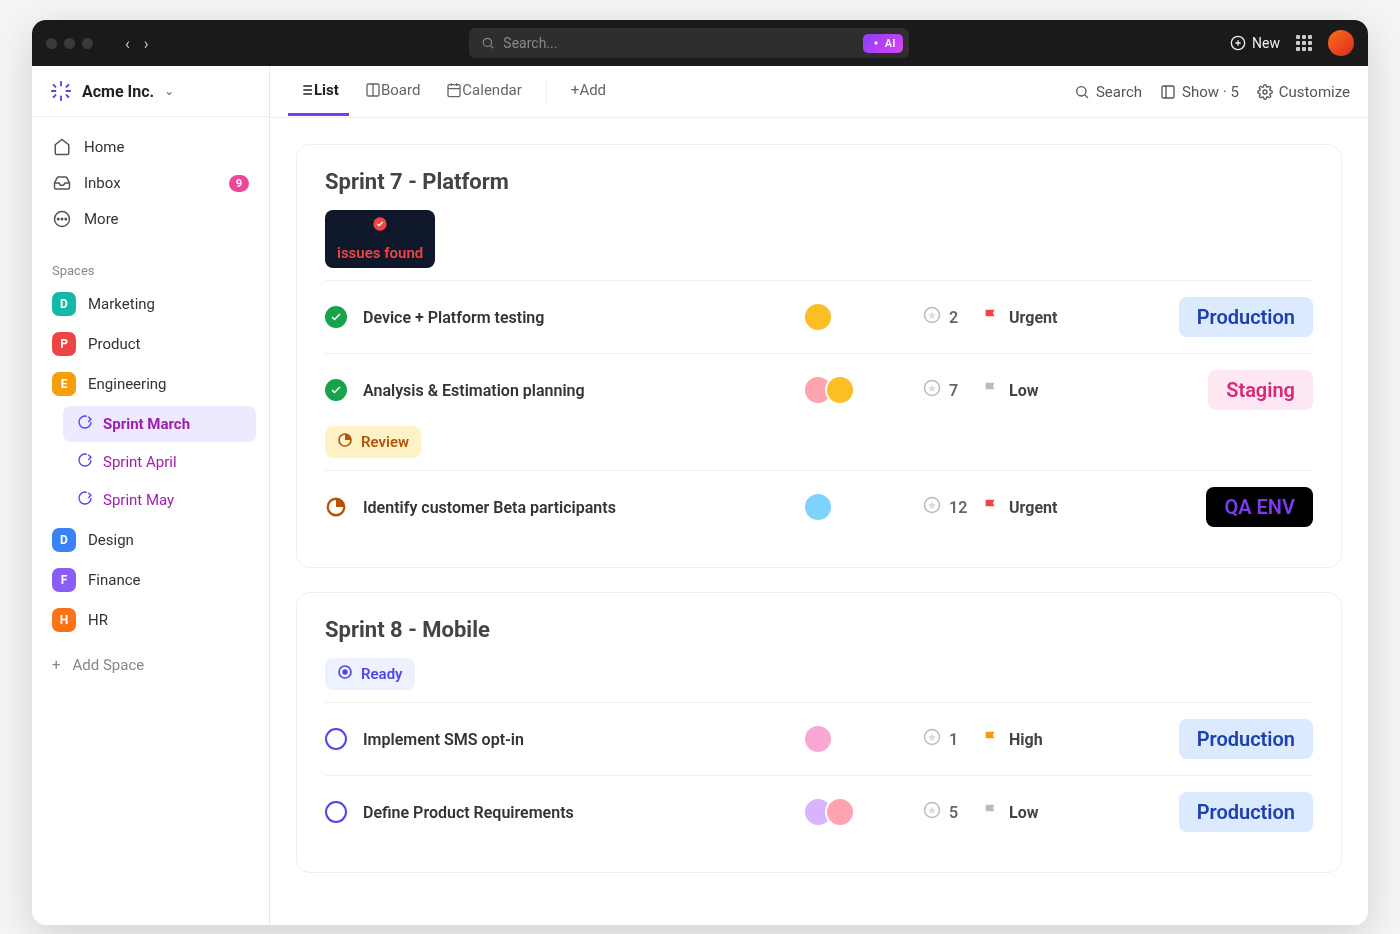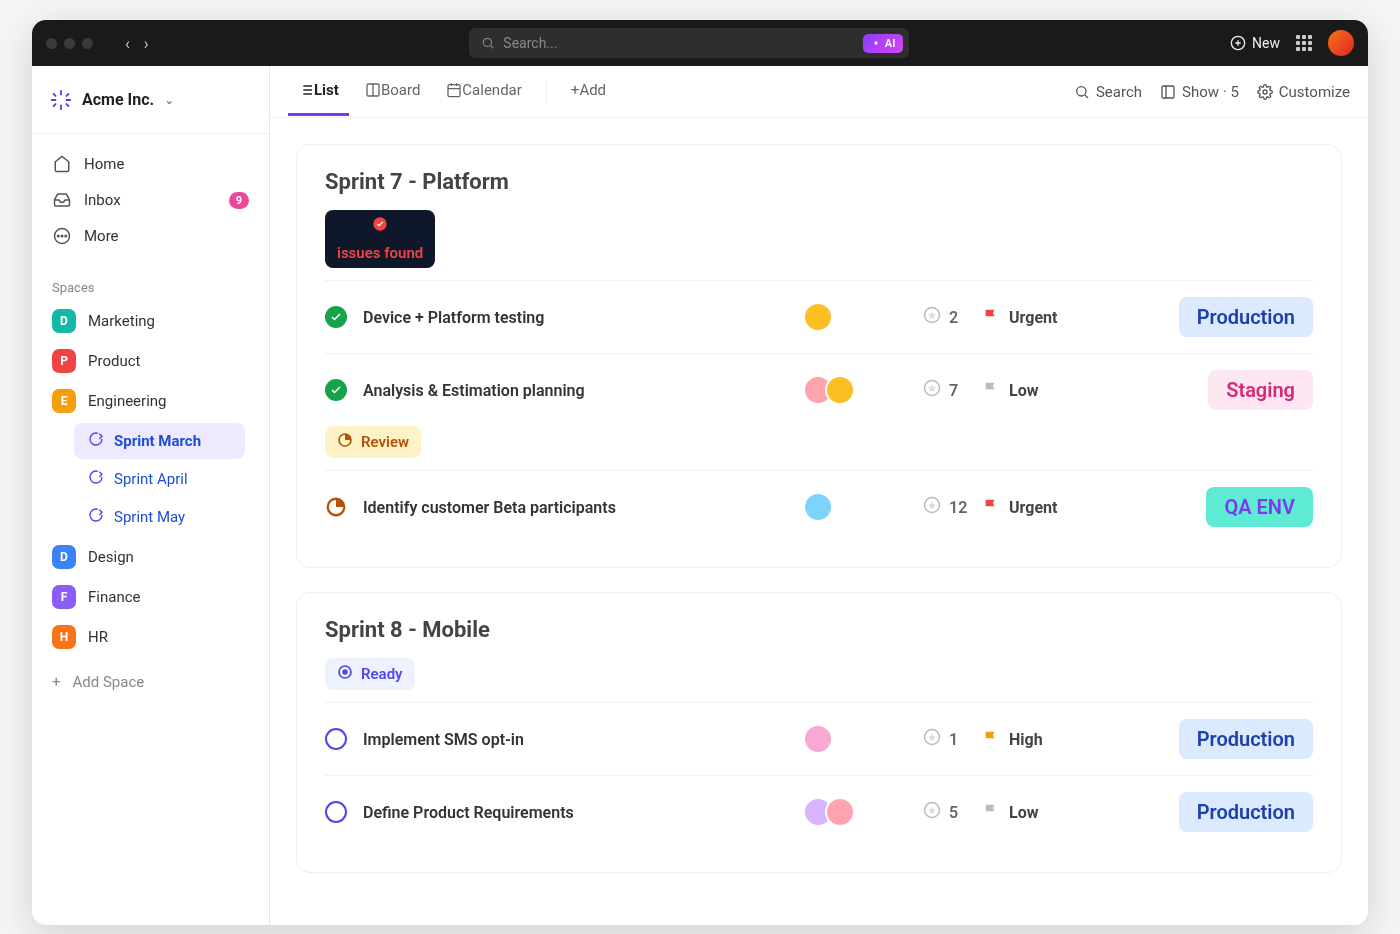--- a/index.html
+++ b/index.html
@@ -13,34 +13,34 @@
 .search-bar { margin-left: auto; margin-right: auto; width: 440px; height: 30px; background: #2e2e2e; border-radius: 6px; display: flex; align-items: center; padding: 0 12px; gap: 8px; color: #888; font-size: 14px; position: relative; }
 .search-bar .search-text { flex: 1; }
 .ai-badge { position: absolute; right: 6px; background: linear-gradient(135deg,#8b3dff,#d946ef); color: #fff; font-size: 11px; font-weight: 600; padding: 3px 8px; border-radius: 5px; display: flex; align-items: center; gap: 4px; }
 .titlebar-right { display: flex; align-items: center; gap: 16px; color: #eee; font-size: 14px; }
 .new-btn { display: flex; align-items: center; gap: 6px; cursor: pointer; }
 .apps-icon { display: grid; grid-template-columns: repeat(3,4px); grid-template-rows: repeat(3,4px); gap: 2px; cursor: pointer; }
 .apps-icon span { background: #ccc; border-radius: 1px; }
 .avatar-top { width: 26px; height: 26px; border-radius: 50%; background: linear-gradient(135deg,#f97316,#dc2626); cursor: pointer; }
 .body { display: flex; flex: 1; min-height: 0; }
 .sidebar { width: 238px; border-right: 1px solid #e8e8e8; display: flex; flex-direction: column; }
-.workspace-header { height: 68px; display: flex; align-items: center; padding: 0 18px; gap: 10px; border-bottom: 1px solid #eee; }
+.workspace-header { height: 51px; display: flex; align-items: center; padding: 0 18px; gap: 10px; border-bottom: 1px solid #eee; }
 .logo-icon { width: 22px; height: 22px; position: relative; }
 .logo-icon svg { width: 22px; height: 22px; }
 .workspace-name { font-weight: 700; font-size: 16px; color: #222; }
 .chev { color: #666; font-size: 12px; }
 .nav-section { padding: 12px 10px; }
 .nav-item { display: flex; align-items: center; gap: 12px; padding: 9px 10px; border-radius: 8px; cursor: pointer; font-size: 15px; color: #333; }
 .nav-item .icon { width: 20px; display: flex; justify-content: center; color: #555; }
 .badge-pink { margin-left: auto; background: #ec4899; color: #fff; font-size: 11px; font-weight: 700; padding: 2px 7px; border-radius: 10px; }
 .spaces-label { font-size: 13px; color: #888; padding: 14px 20px 6px; }
 .space-item { display: flex; align-items: center; gap: 12px; padding: 8px 20px; cursor: pointer; font-size: 15px; color: #333; }
 .space-badge { width: 24px; height: 24px; border-radius: 7px; display: flex; align-items: center; justify-content: center; font-size: 12px; font-weight: 700; color: #fff; }
 .sub-items { padding-left: 18px; }
-.sub-item { display: flex; align-items: center; gap: 10px; padding: 8px 14px; margin: 2px 24px; border-radius: 8px; cursor: pointer; font-size: 15px; color: #1d4ed8; }
+.sub-item { display: flex; align-items: center; gap: 10px; padding: 8px 14px; margin: 2px 13px; border-radius: 8px; cursor: pointer; font-size: 15px; color: #a21caf; }
 .sub-item.active { background: #ede9fe; font-weight: 700; }
 .sprint-icon { color: #4f46e5; }
 .add-space { display: flex; align-items: center; gap: 12px; padding: 10px 20px; cursor: pointer; font-size: 15px; color: #888; margin-top: 6px; }
 .content { flex: 1; display: flex; flex-direction: column; min-height: 0; }
 .toolbar { height: 52px; display: flex; align-items: center; padding: 0 18px; border-bottom: 1px solid #eee; gap: 6px; }
 .view-tab { display: flex; align-items: center; padding: 14px 10px; font-size: 15px; color: #666; cursor: pointer; border-bottom: 3px solid transparent; }
 .view-tab.active { color: #222; font-weight: 700; border-bottom-color: #7c3aed; }
 .toolbar-right { margin-left: auto; display: flex; align-items: center; gap: 18px; font-size: 15px; color: #555; }
 .toolbar-action { display: flex; align-items: center; gap: 6px; cursor: pointer; }
 .main-scroll { flex: 1; overflow-y: auto; padding: 26px; background: #fff; }
@@ -62,21 +62,21 @@
 .score { display: flex; align-items: center; gap: 8px; width: 60px; color: #666; font-size: 16px; font-weight: 600; }
 .star-icon { color: #bbb; }
 .priority { display: flex; align-items: center; gap: 10px; width: 120px; font-size: 16px; font-weight: 700; color: #444; }
 .flag { font-size: 16px; }
 .flag-urgent { color: #ef4444; }
 .flag-low { color: #bbb; }
 .flag-high { color: #f59e0b; }
 .env-tag { margin-left: auto; padding: 8px 18px; border-radius: 8px; font-size: 20px; font-weight: 600; }
 .env-prod { background: #dbeafe; color: #1e40af; }
 .env-staging { background: #fce7f3; color: #db2777; }
-.env-qa { background: #5eead4; color: #7c3aed; }
+.env-qa { background: #000000; color: #7c3aed; }
 </style>
 </head>
 <body>
 
 <div class="app-window">
 
   <div class="titlebar">
     <div class="traffic">
       <div class="dot"></div>
       <div class="dot"></div>

